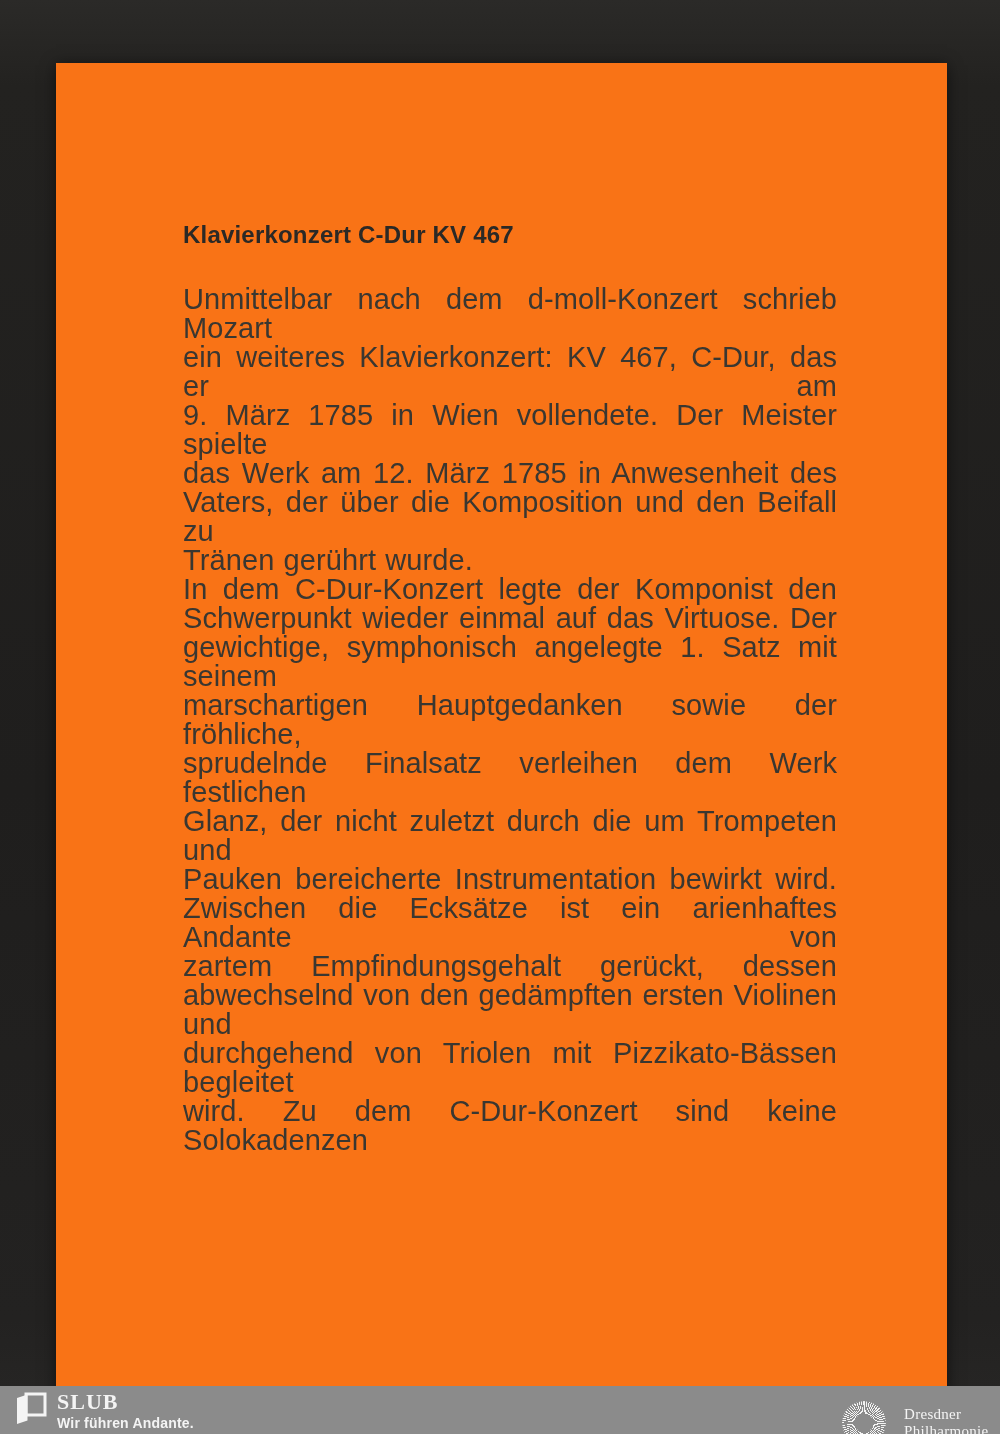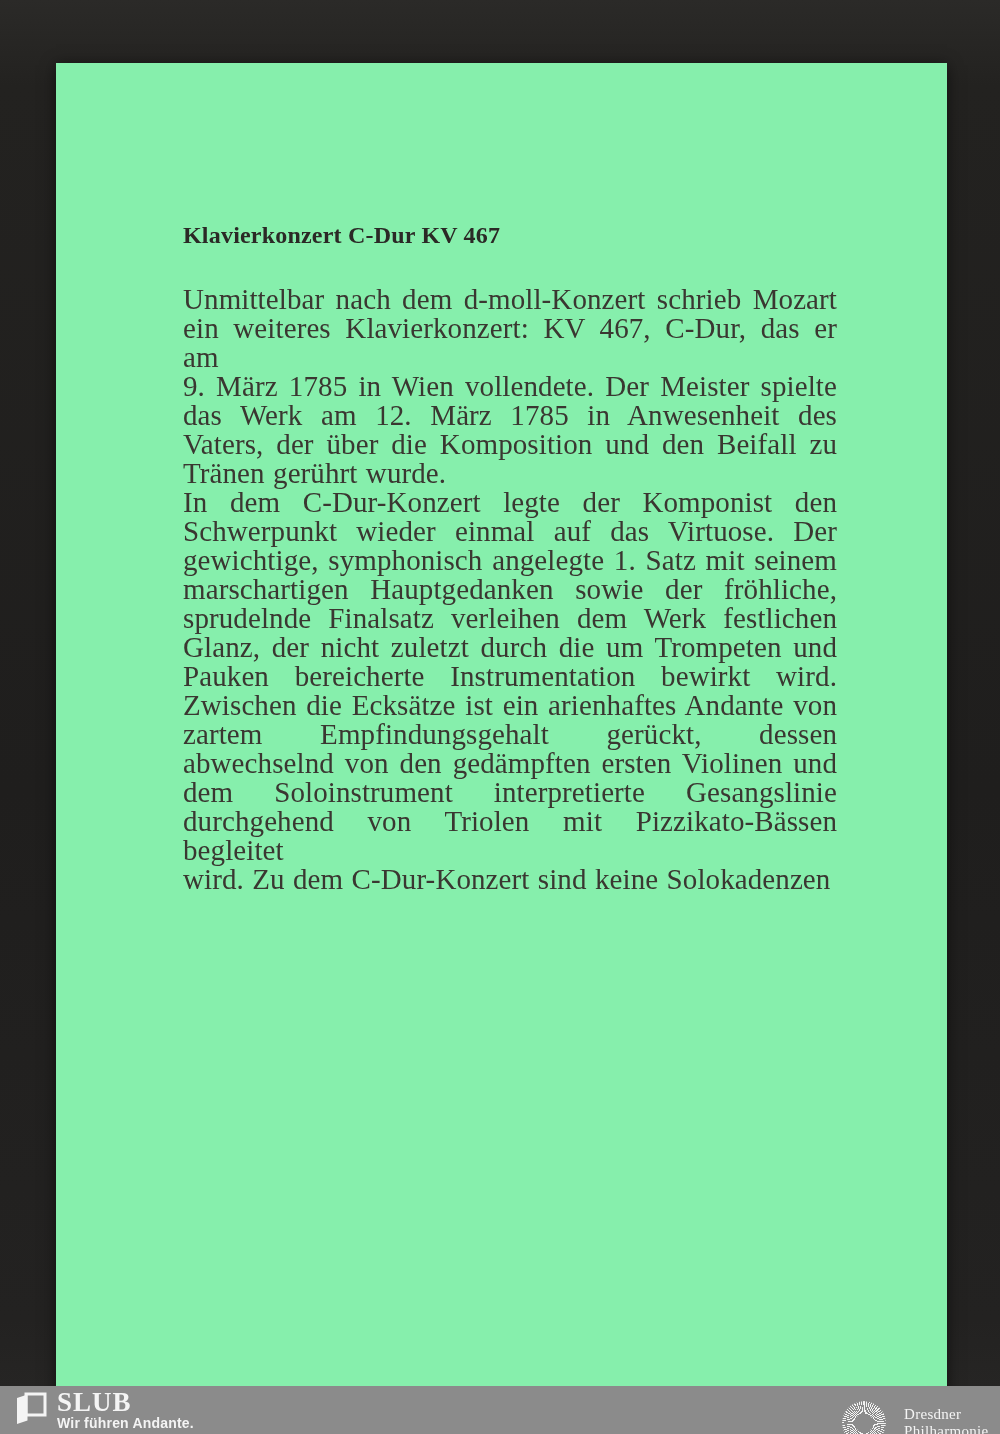--- a/index.html
+++ b/index.html
@@ -9,23 +9,22 @@
     overflow: hidden;
     background: linear-gradient(180deg, #2b2a28 0%, #232220 6%, #1f1e1d 55%, #232221 92%, #282726 100%);
     font-family: "Liberation Sans", sans-serif;
   }
 
   
   .paper {
     position: absolute;
     left: 56px; top: 63px;
     width: 891px; height: 1349px;
-    background: #86efac;
+    background: #f97316;
     box-shadow: 0 2px 14px rgba(0,0,0,0.55);
-    font-family: Liberation Serif, serif;
   }
   .textblock {
     position: absolute;
     left: 127px; top: 159px;
     width: 654px;
     color: #3a3731;
   }
   .doc-title {
     font-size: 24px;
     font-weight: bold;
@@ -58,21 +57,21 @@
     display: flex;
     align-items: flex-start;
     cursor: pointer;
   }
   .book { display: inline-block; margin-top: 3px; }
   .slub-text { display: inline-block; margin-left: 10px; }
   .slub-word {
     display: block;
     font-family: "Liberation Serif", serif;
     font-weight: bold;
-    font-size: 27px;
+    font-size: 22px;
     line-height: 26px;
     color: #f4f4f4;
     letter-spacing: 1px;
   }
   .slub-tag {
     display: block;
     font-size: 14px;
     font-weight: bold;
     color: #f4f4f4;
     line-height: 16px;
@@ -123,21 +122,20 @@
         <div class="tline">In dem C-Dur-Konzert legte der Komponist den</div>
         <div class="tline">Schwerpunkt wieder einmal auf das Virtuose. Der</div>
         <div class="tline">gewichtige, symphonisch angelegte 1. Satz mit seinem</div>
         <div class="tline">marschartigen Hauptgedanken sowie der fröhliche,</div>
         <div class="tline">sprudelnde Finalsatz verleihen dem Werk festlichen</div>
         <div class="tline">Glanz, der nicht zuletzt durch die um Trompeten und</div>
         <div class="tline">Pauken bereicherte Instrumentation bewirkt wird.</div>
         <div class="tline">Zwischen die Ecksätze ist ein arienhaftes Andante von</div>
         <div class="tline">zartem Empfindungsgehalt gerückt, dessen</div>
         <div class="tline">abwechselnd von den gedämpften ersten Violinen und</div>
-        <div class="tline">dem Soloinstrument interpretierte Gesangslinie</div>
         <div class="tline">durchgehend von Triolen mit Pizzikato-Bässen begleitet</div>
         <div class="tline">wird. Zu dem C-Dur-Konzert sind keine Solokadenzen</div>
       </div>
   </div>
 </div>
 
 <div class="footer">
 
   <div class="slub">
     <span class="book">

